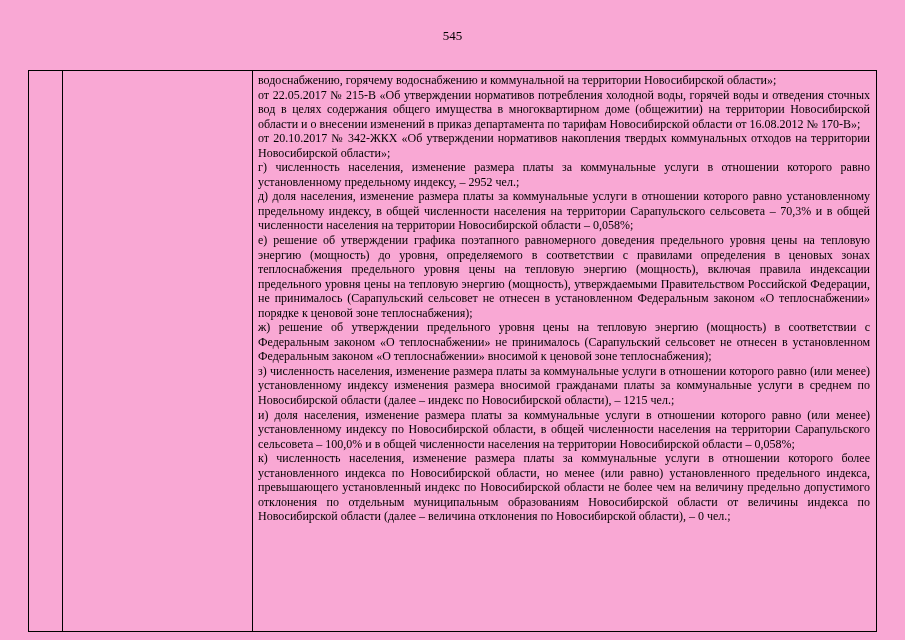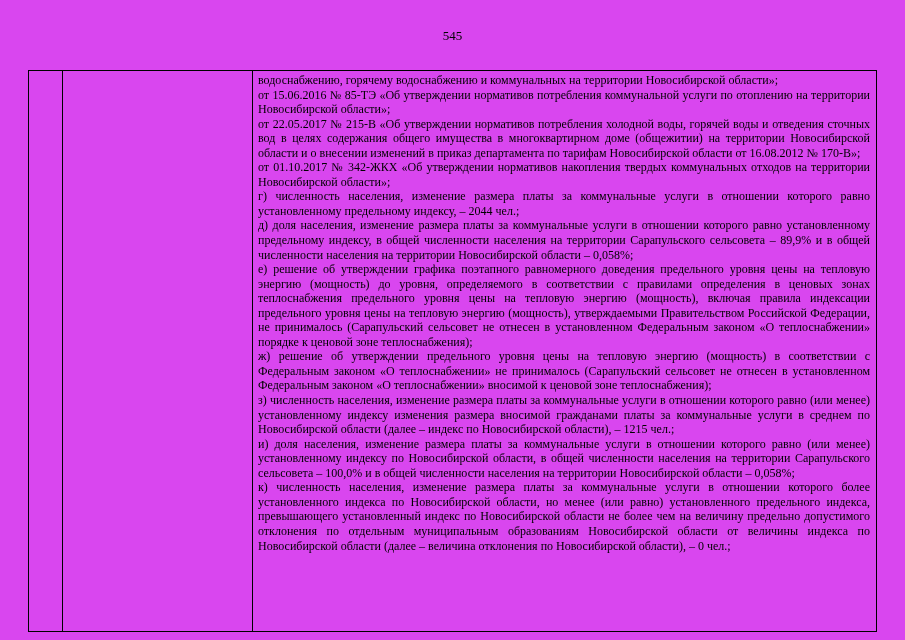--- a/index.html
+++ b/index.html
@@ -9,21 +9,21 @@
     width: 905px;
     height: 640px;
     font-family: "Liberation Serif", serif;
     color: #000000;
     overflow: hidden;
   }
   .sheet {
     position: relative;
     width: 905px;
     height: 640px;
-    background: #d946ef;
+    background: #f9a8d4;
   }
   .page-number {
     position: absolute;
     top: 28px;
     left: 0;
     width: 100%;
     text-align: center;
     font-size: 13px;
   }
   .doc-table {
@@ -65,26 +65,25 @@
 <body>
 
 <div class="sheet">
 
   <div class="page-number">545</div>
 
   <div class="doc-table">
     <div class="col col-1"></div>
     <div class="col col-2"></div>
     <div class="col col-text">
-      <p>водоснабжению, горячему водоснабжению и коммунальных на территории Новосибирской области»;</p>
-      <p>от 15.06.2016  № 85-ТЭ  «Об утверждении нормативов потребления коммунальной услуги по отоплению на территории Новосибирской области»;</p>
+      <p>водоснабжению, горячему водоснабжению и коммунальной на территории Новосибирской области»;</p>
       <p>от 22.05.2017 № 215-В «Об утверждении нормативов потребления холодной воды, горячей воды и отведения сточных вод в целях содержания общего имущества в многоквартирном доме (общежитии) на территории Новосибирской области и о внесении изменений в приказ департамента по тарифам Новосибирской области от 16.08.2012 № 170-В»;</p>
-      <p>от 01.10.2017  № 342-ЖКХ  «Об утверждении нормативов накопления твердых коммунальных отходов на территории Новосибирской области»;</p>
-      <p>г) численность населения, изменение размера платы за коммунальные услуги в отношении которого равно установленному предельному индексу, – 2044 чел.;</p>
-      <p>д) доля населения, изменение размера платы за коммунальные услуги в отношении которого равно установленному предельному индексу, в общей численности населения на территории Сарапульского сельсовета – 89,9% и в общей численности населения на территории Новосибирской области – 0,058%;</p>
+      <p>от 20.10.2017  № 342-ЖКХ  «Об утверждении нормативов накопления твердых коммунальных отходов на территории Новосибирской области»;</p>
+      <p>г) численность населения, изменение размера платы за коммунальные услуги в отношении которого равно установленному предельному индексу, – 2952 чел.;</p>
+      <p>д) доля населения, изменение размера платы за коммунальные услуги в отношении которого равно установленному предельному индексу, в общей численности населения на территории Сарапульского сельсовета – 70,3% и в общей численности населения на территории Новосибирской области – 0,058%;</p>
       <p>е) решение об утверждении графика поэтапного равномерного доведения предельного уровня цены на тепловую энергию (мощность) до уровня, определяемого в соответствии с правилами определения в ценовых зонах теплоснабжения предельного уровня цены на тепловую энергию (мощность), включая правила индексации предельного уровня цены на тепловую энергию (мощность), утверждаемыми Правительством Российской Федерации, не принималось (Сарапульский сельсовет не отнесен в установленном Федеральным законом «О теплоснабжении» порядке к ценовой зоне теплоснабжения);</p>
       <p>ж) решение об утверждении предельного уровня цены на тепловую энергию (мощность) в соответствии с Федеральным законом «О теплоснабжении» не принималось (Сарапульский сельсовет не отнесен в установленном Федеральным законом «О теплоснабжении» вносимой к ценовой зоне теплоснабжения);</p>
       <p>з) численность населения, изменение размера платы за коммунальные услуги в отношении которого равно (или менее) установленному индексу изменения размера вносимой гражданами платы за коммунальные услуги в среднем по Новосибирской области (далее – индекс по Новосибирской области), – 1215 чел.;</p>
       <p>и) доля населения, изменение размера платы за коммунальные услуги в отношении которого равно (или менее) установленному индексу по Новосибирской области, в общей численности населения на территории Сарапульского сельсовета – 100,0% и в общей численности населения на территории Новосибирской области – 0,058%;</p>
       <p>к) численность населения, изменение размера платы за коммунальные услуги в отношении которого более установленного индекса по Новосибирской области, но менее (или равно) установленного предельного индекса, превышающего установленный индекс по Новосибирской области не более чем на величину предельно допустимого отклонения по отдельным муниципальным образованиям Новосибирской области от величины индекса по Новосибирской области (далее – величина отклонения по Новосибирской области), – 0 чел.;</p>
     </div>
   </div>
 
 </div>
 

